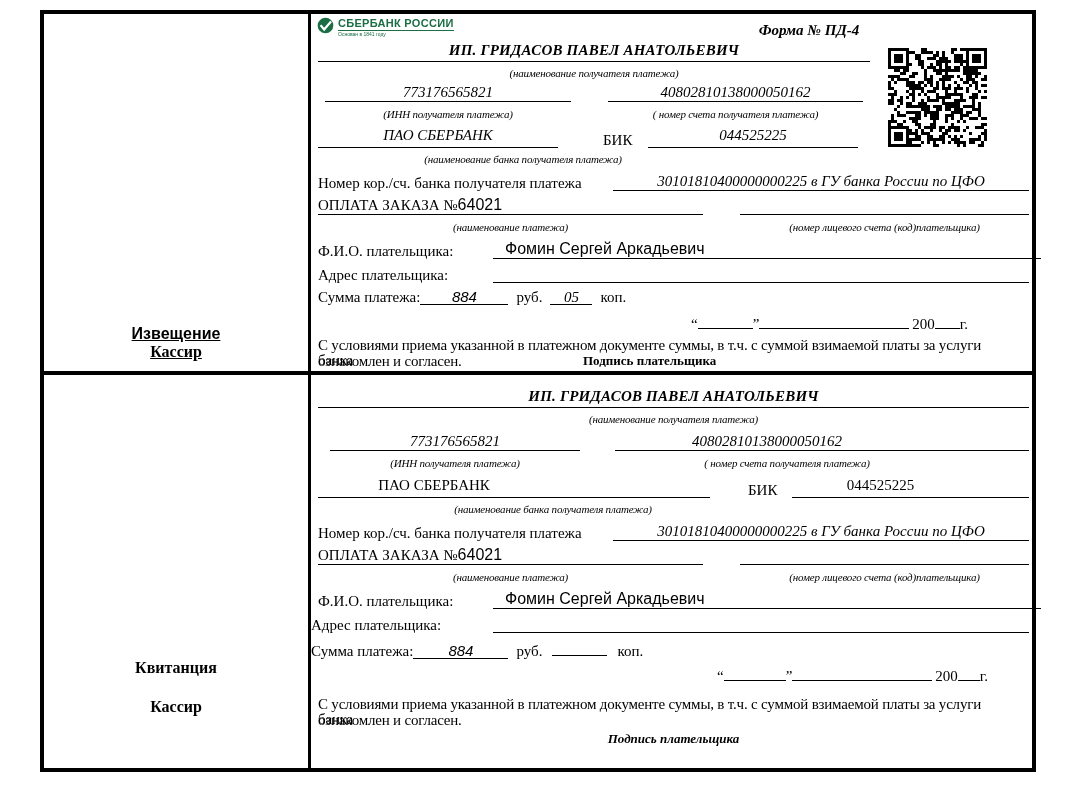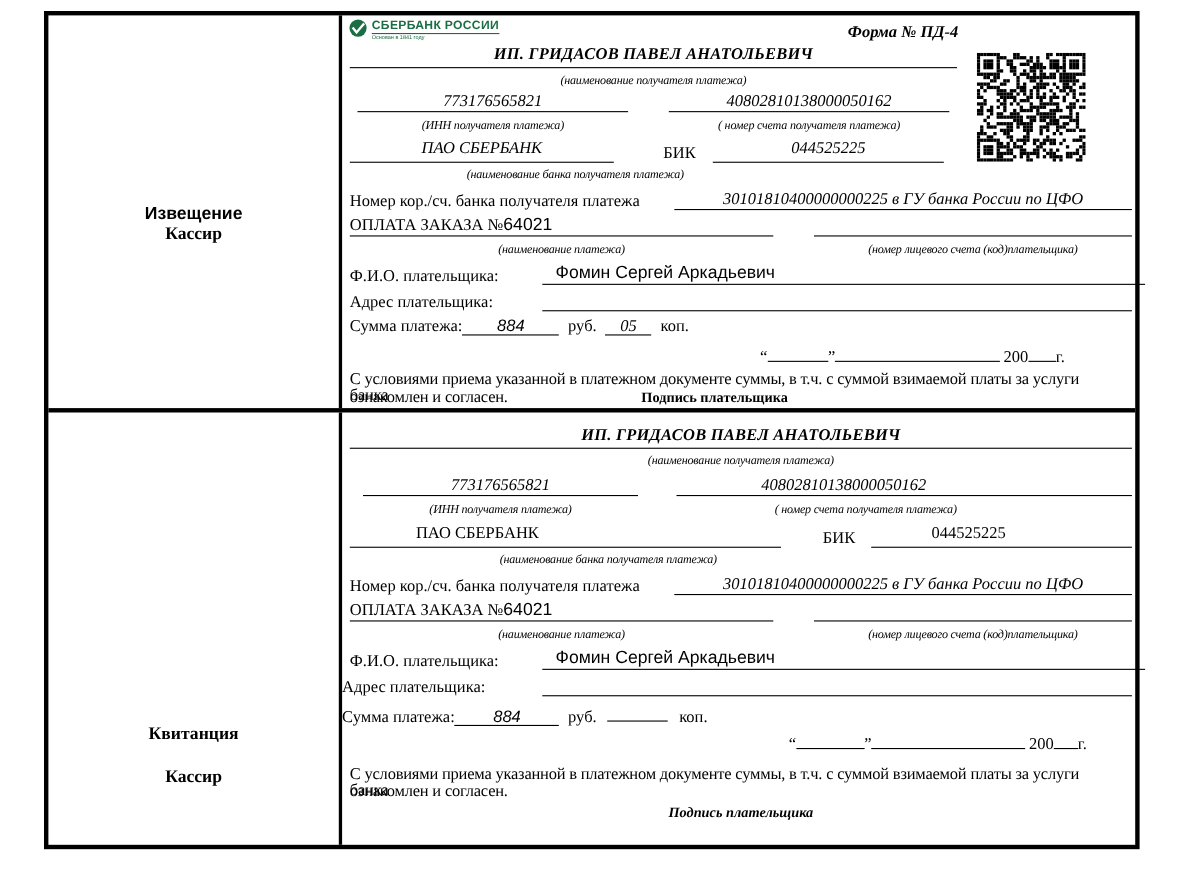--- a/index.html
+++ b/index.html
@@ -3,21 +3,21 @@
 <meta charset="utf-8">
 <style>
   html,body{margin:0;padding:0;background:#fff;}
   .page{position:relative;width:1073px;height:807px;background:#fff;overflow:hidden;
         font-family:"Liberation Serif", serif;color:#000;}
   .doc{position:absolute;left:40px;top:10px;width:988px;height:754px;border:4px solid #000;}
   .half{display:flex;}
   .half.top{height:357px;border-bottom:4px solid #000;}
   .half.bottom{height:393px;}
   .left-cell{width:264px;border-right:3px solid #000;display:flex;flex-direction:column;align-items:center;}
-  .left-cell.top-cell{justify-content:center;padding:33px 0 10px 0;}
+  .left-cell.top-cell{justify-content:flex-end;padding:33px 0 10px 0;text-decoration:underline;}
   .left-cell.bottom-cell{justify-content:flex-end;padding-bottom:52px;gap:21px;}
   .form-cell{position:relative;flex:1;}
   .abs{position:absolute;}
   .ser15{font-size:15px;line-height:18px;}
   .lbl12{font-size:11px;line-height:14px;letter-spacing:-0.2px;}
   .bold{font-weight:bold;}
   .ctr{text-align:center;font-style:italic;}
   .ul{border-bottom:1.5px solid #000;}
   .fill{font-family:"Liberation Sans", sans-serif;font-size:15px;letter-spacing:0px;}
   .section-label-sans{font-family:"Liberation Sans", sans-serif;font-weight:bold;font-size:16px;}
@@ -56,21 +56,21 @@
                 <circle cx="10" cy="10" r="9.2" fill="#1b6e44"></circle>
                 <path d="M4.2 9.5 l4.2 5.2 L16.5 5.2" stroke="#fff" stroke-width="2.6" fill="none"></path>
               </svg>
           </span>
           <span class="logo-txt">
             <span class="logo-name" style="color:#1b6e44;border-color:#1b6e44;">СБЕРБАНК РОССИИ</span>
             <span class="logo-tag" style="color:#1b6e44;">Основан в 1841 году</span>
           </span>
         </div>
 
-        <div class="abs formno ctr" style="left:440px;top:8px;width:140px;">Форма № ПД-4</div>
+        <div class="abs formno ctr" style="left:428px;top:8px;width:140px;">Форма № ПД-4</div>
 
         <div class="abs qr" style="left:577px;top:34px;"><svg width="99" height="99" xmlns="http://www.w3.org/2000/svg" fill="#000">
               <rect x="0" y="0" width="3" height="3"></rect>
               <rect x="3" y="0" width="3" height="3"></rect>
               <rect x="6" y="0" width="3" height="3"></rect>
               <rect x="9" y="0" width="3" height="3"></rect>
               <rect x="12" y="0" width="3" height="3"></rect>
               <rect x="15" y="0" width="3" height="3"></rect>
               <rect x="18" y="0" width="3" height="3"></rect>
               <rect x="33" y="0" width="3" height="3"></rect>

